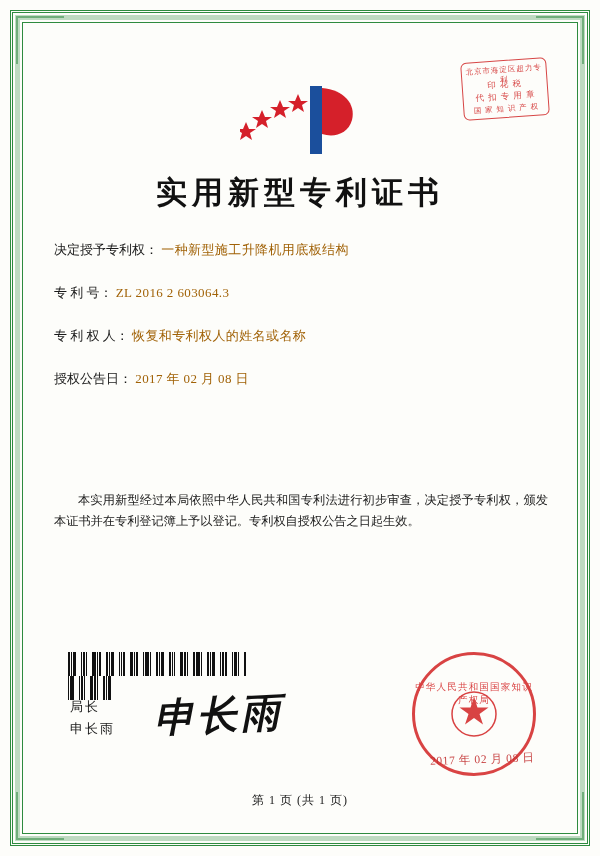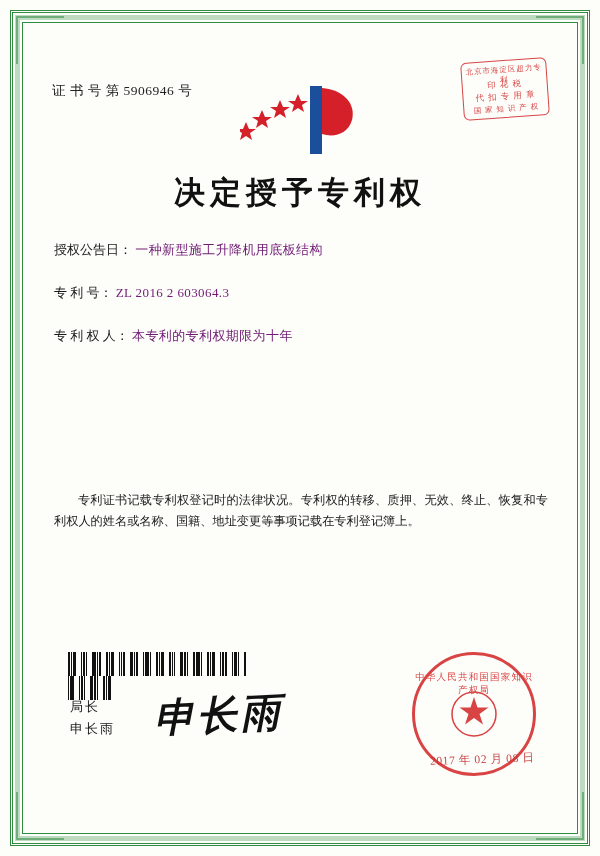--- a/index.html
+++ b/index.html
@@ -143,21 +143,21 @@
     margin-bottom: 23px;
     color: #1a1a1a;
     white-space: nowrap;
   }
   .field-label {
     display: inline-block;
     color: #1a1a1a;
   }
   .field-value {
     display: inline-block;
-    color: #701a75;
+    color: #a16207;
     letter-spacing: 0.4px;
   }
 
   
   .paragraphs {
     position: absolute;
     left: 8px;
     right: 6px;
     top: 438px;
     font-size: 12.2px;
@@ -216,21 +216,21 @@
     width: 124px;
     height: 124px;
     border: 3px solid #d42a2a;
     border-radius: 50%;
     color: #d42a2a;
     opacity: 0.88;
     box-sizing: border-box;
   }
   .seal-text-top {
     position: absolute;
-    left: 0; right: 0; top: 16px;
+    left: 0; right: 0; top: 26px;
     text-align: center;
     font-size: 9.5px;
     letter-spacing: 1.2px;
   }
   .seal-text-bottom {
     position: absolute;
     left: 0; right: 0; bottom: 9px;
     text-align: center;
     font-size: 9.5px;
     letter-spacing: 1.2px;
@@ -272,25 +272,20 @@
   <div class="border-outer"></div>
   <div class="border-filigree"></div>
   <div class="border-inner"></div>
   <div class="corner tl"></div>
   <div class="corner tr"></div>
   <div class="corner bl"></div>
   <div class="corner br"></div>
 
   <div class="content">
 
-    <div class="cert-number">
-      <span>证 书 号 第</span>
-      <span>5906946</span>
-      <span>号</span>
-    </div>
 
     <div class="stamp-top">
       <div class="st-line st-l1">北京市海淀区超力专利</div>
       <div class="st-line st-l2">印 花 税</div>
       <div class="st-line st-l3">代 扣 专 用 章</div>
       <div class="st-line st-l4">国 家 知 识 产 权</div>
     </div>
 
     <div class="emblem">
       <svg viewBox="0 0 120 86" width="120" height="86" aria-hidden="true">
@@ -298,39 +293,43 @@
           <polygon points="6,42 9,49 16,49 10,53 12,60 6,56 0,60 2,53 -4,49 3,49"></polygon>
           <polygon points="22,30 25,37 32,37 26,41 28,48 22,44 16,48 18,41 12,37 19,37"></polygon>
           <polygon points="40,20 43,27 50,27 44,31 46,38 40,34 34,38 36,31 30,27 37,27"></polygon>
           <polygon points="58,14 61,21 68,21 62,25 64,32 58,28 52,32 54,25 48,21 55,21"></polygon>
         </g>
         <path d="M70 6 L70 74 L82 74 L82 6 Z" fill="#1b4f9c"></path>
         <path d="M82 8 C104 10 116 24 112 40 C108 54 94 58 82 54 Z" fill="#d5202a"></path>
       </svg>
     </div>
 
-    <div class="title">决定授予专利权</div>
+    <div class="title">实用新型专利证书</div>
 
     <div class="fields">
       <div class="field-row">
-        <span class="field-label">授权公告日：</span>
+        <span class="field-label">决定授予专利权：</span>
         <span class="field-value">一种新型施工升降机用底板结构</span>
       </div>
       <div class="field-row">
         <span class="field-label">专 利 号：</span>
         <span class="field-value">ZL 2016 2 603064.3</span>
       </div>
       <div class="field-row">
         <span class="field-label">专 利 权 人：</span>
-        <span class="field-value">本专利的专利权期限为十年</span>
+        <span class="field-value">恢复和专利权人的姓名或名称</span>
+      </div>
+      <div class="field-row">
+        <span class="field-label">授权公告日：</span>
+        <span class="field-value">2017 年 02 月 08 日</span>
       </div>
     </div>
 
     <div class="paragraphs">
-      <p>专利证书记载专利权登记时的法律状况。专利权的转移、质押、无效、终止、恢复和专利权人的姓名或名称、国籍、地址变更等事项记载在专利登记簿上。</p>
+      <p>本实用新型经过本局依照中华人民共和国专利法进行初步审查，决定授予专利权，颁发本证书并在专利登记簿上予以登记。专利权自授权公告之日起生效。</p>
     </div>
 
     <div class="barcode">
       <span style="width:2px"></span><span style="width:1px"></span><span style="width:3px"></span>
       <span style="width:1px"></span><span style="width:2px"></span><span style="width:1px"></span>
       <span style="width:4px"></span><span style="width:1px"></span><span style="width:2px"></span>
       <span style="width:2px"></span><span style="width:1px"></span><span style="width:3px"></span>
       <span style="width:1px"></span><span style="width:1px"></span><span style="width:2px"></span>
       <span style="width:3px"></span><span style="width:1px"></span><span style="width:2px"></span>
       <span style="width:1px"></span><span style="width:4px"></span><span style="width:1px"></span>
@@ -358,15 +357,16 @@
       <div class="seal-star">
         <svg viewBox="0 0 54 54" width="54" height="54" aria-hidden="true">
           <circle cx="27" cy="27" r="22" fill="none" stroke="#d42a2a" stroke-width="1.5"></circle>
           <polygon points="27,10 30.5,20.5 41.5,20.5 32.5,27 36,37.5 27,31 18,37.5 21.5,27 12.5,20.5 23.5,20.5" fill="#d42a2a"></polygon>
         </svg>
       </div>
       <div class="seal-text-bottom"></div>
     </div>
     <div class="seal-date">2017 年 02 月 08 日</div>
 
+    <div class="page-footer">第 1 页 (共 1 页)</div>
 
   </div>
 </div>
 
 </body></html>

